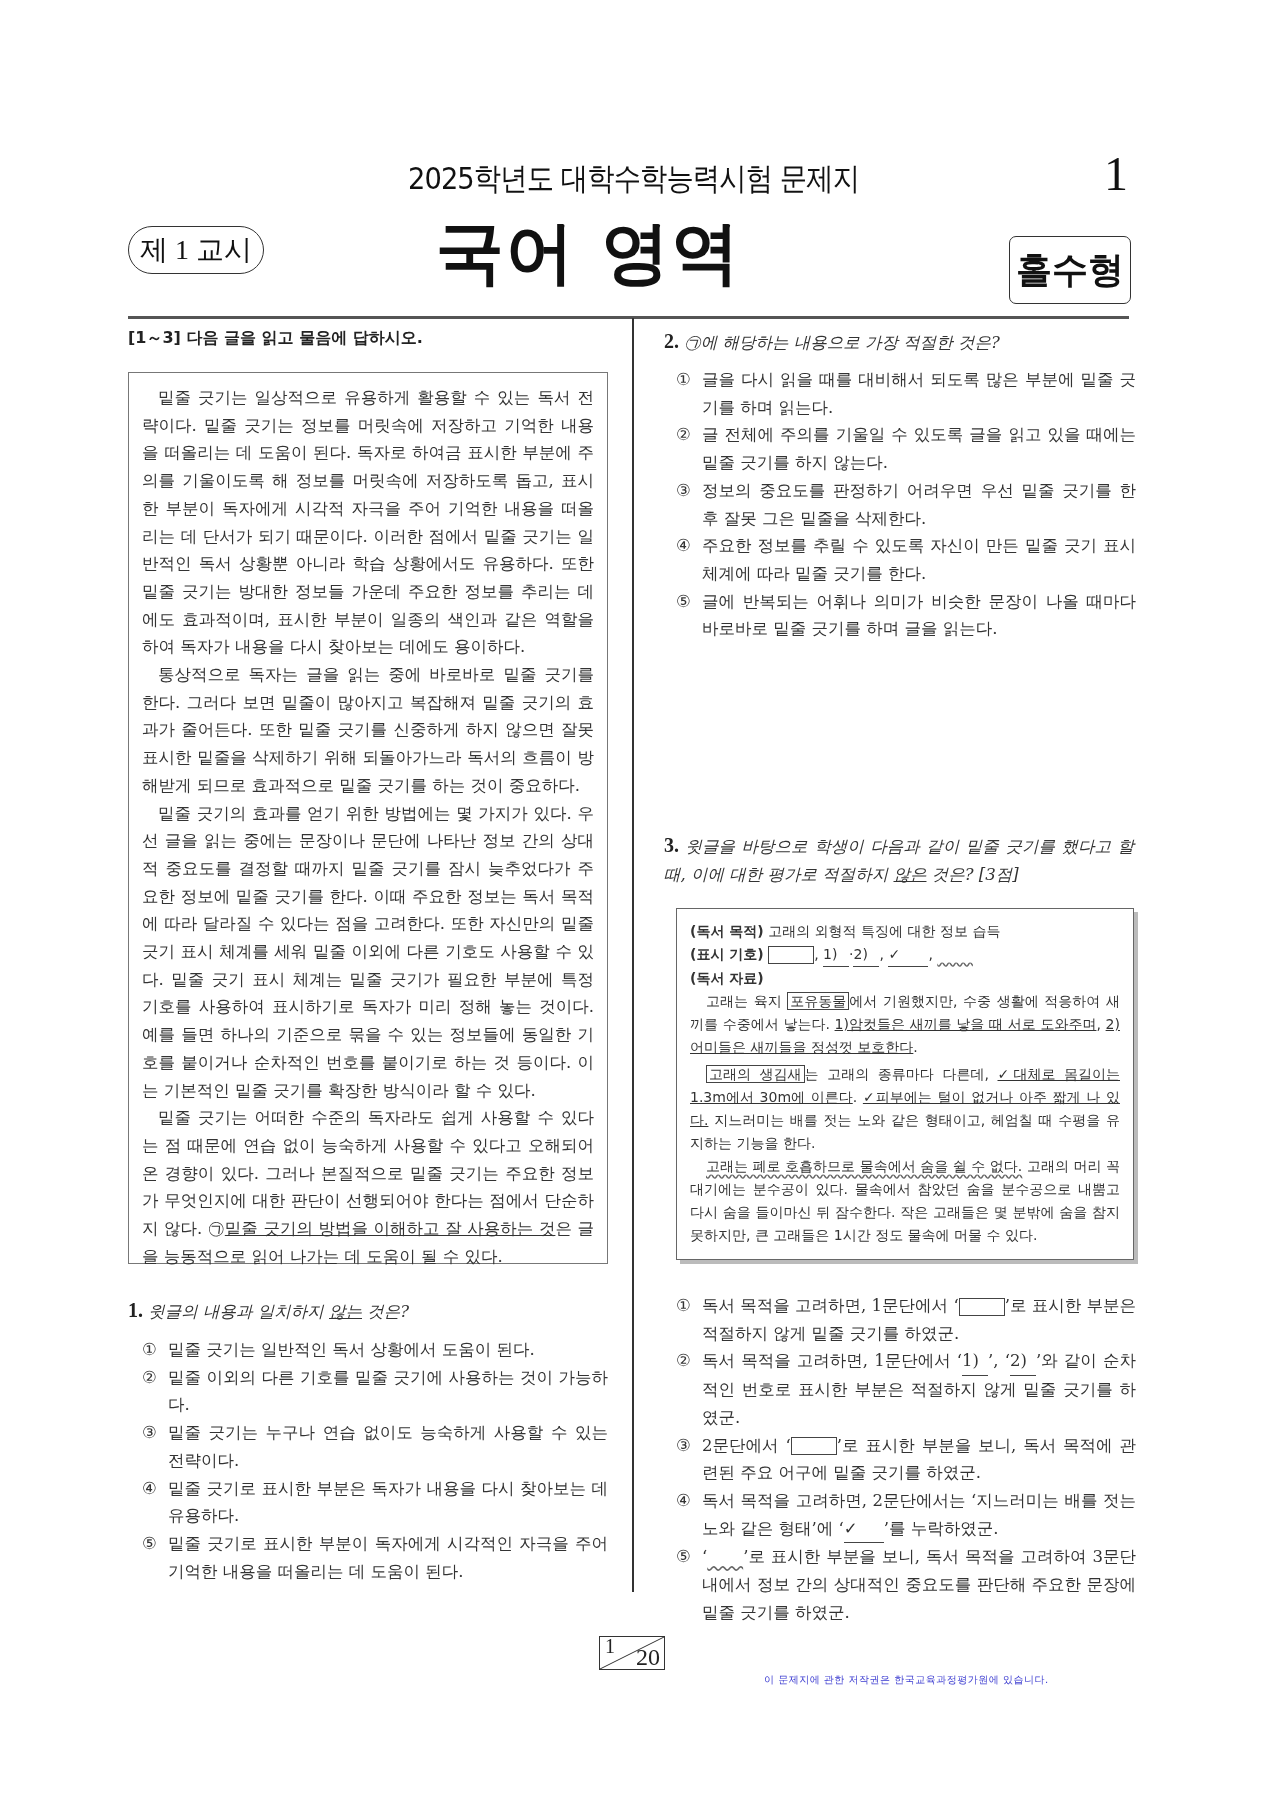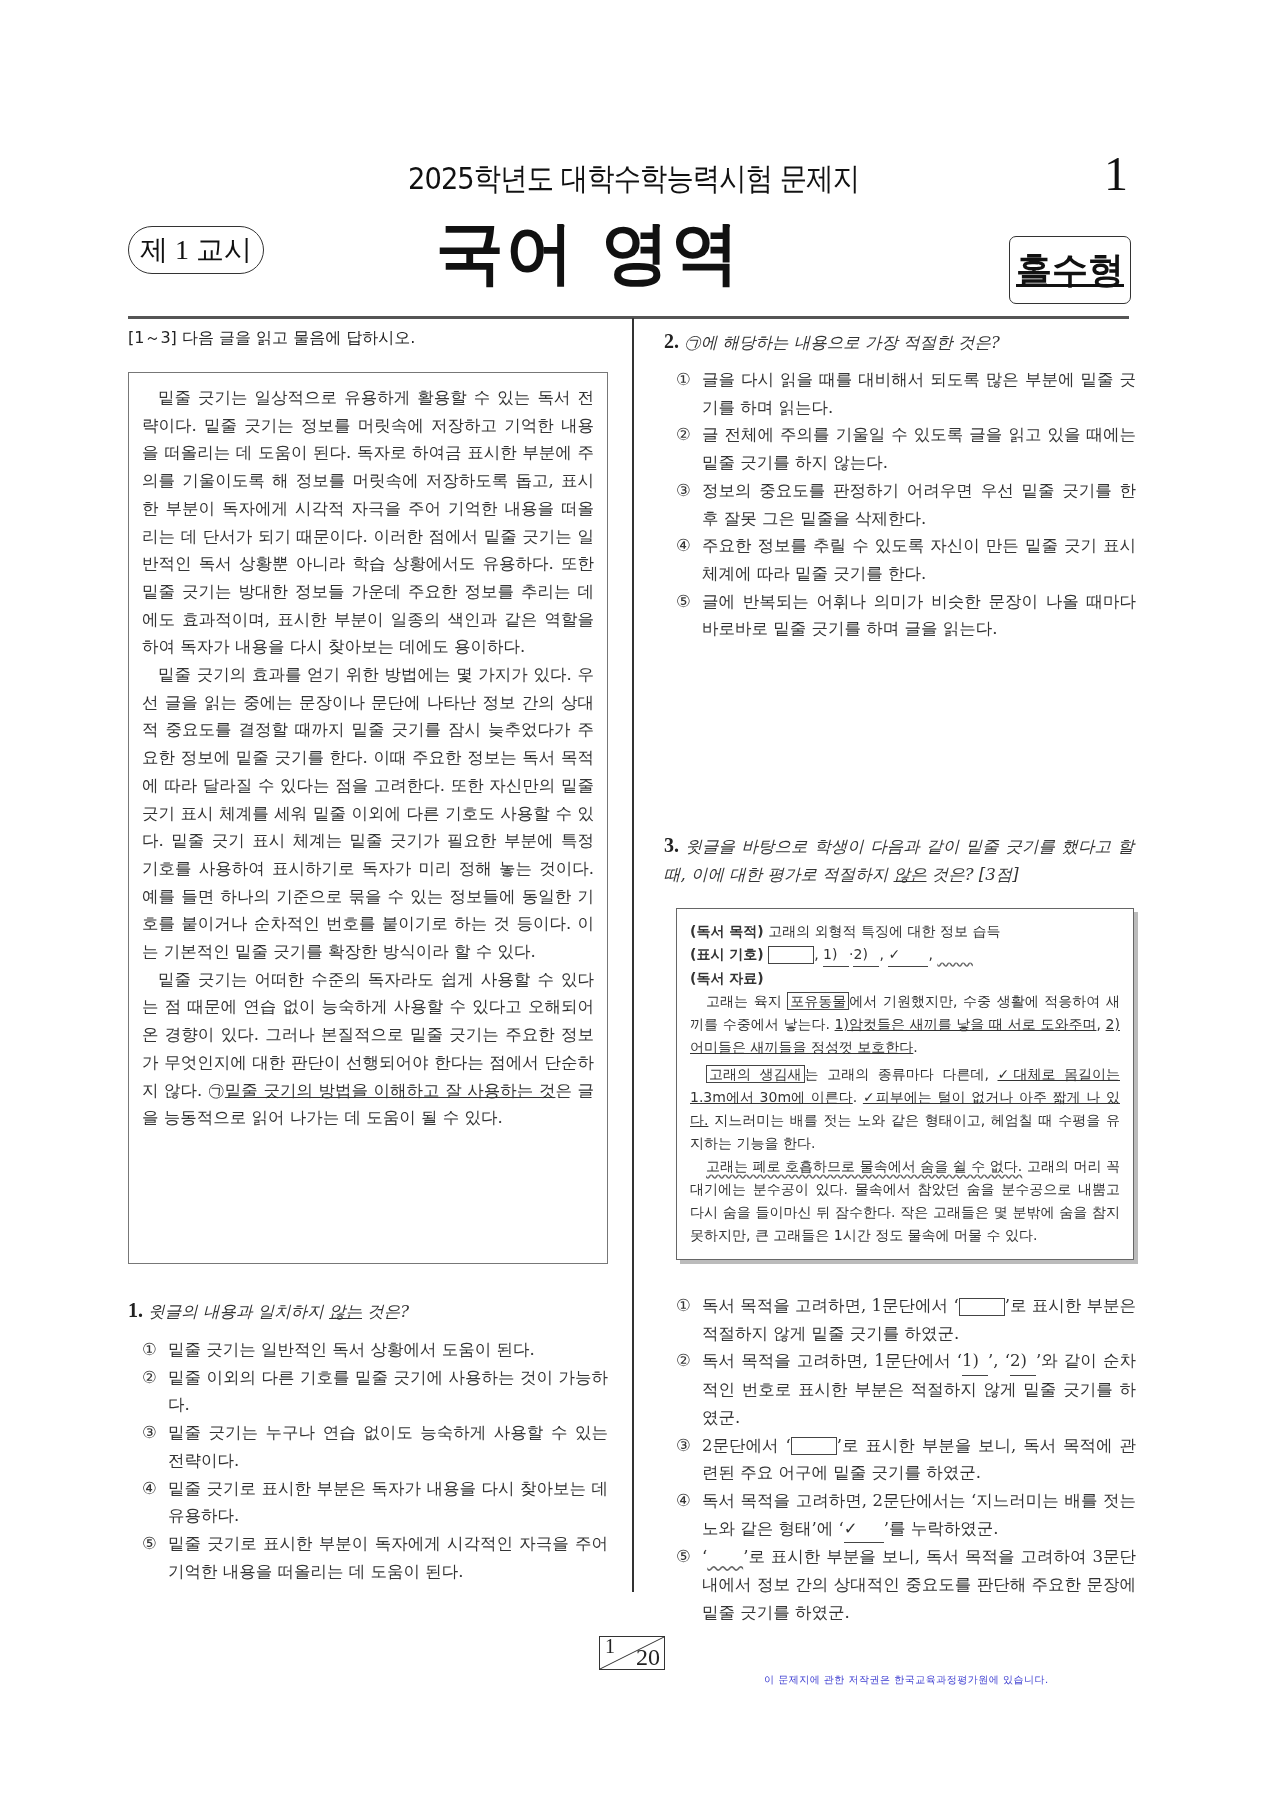--- a/index.html
+++ b/index.html
@@ -13,28 +13,28 @@
                 font-size: 31px; letter-spacing: -1px; transform: scaleX(0.88); color: #111; }
   .page-num { left: 1104px; top: 146px; font-family: "Liberation Serif", serif; font-size: 48px; color: #111; }
   .period-badge { left: 128px; top: 226px; width: 134px; height: 46px; border: 1.5px solid #333;
                   border-radius: 24px; text-align: center; line-height: 46px;
                   font-family: "Liberation Serif", serif; font-size: 28px; color: #111; }
   .subject-title { left: 0; width: 1177px; top: 208px; text-align: center;
                    font-family: "DejaVu Sans", "Liberation Sans", sans-serif; font-weight: bold;
                    font-size: 68px; color: #111; letter-spacing: 2px; }
   .type-badge { left: 1009px; top: 236px; width: 120px; height: 66px; border: 1.5px solid #333;
                 border-radius: 7px; text-align: center; line-height: 66px;
-                font-family: "DejaVu Sans", sans-serif; font-weight: bold; font-size: 36px; color: #111; text-decoration: underline; }
+                font-family: "DejaVu Sans", sans-serif; font-weight: bold; font-size: 36px; color: #111; }
   .top-rule { left: 128px; top: 316px; width: 1001px; height: 3px; background: #555; }
   .col-divider { left: 632px; top: 318px; width: 2px; height: 1274px; background: #333; }
 
   
   .txt { font-family: "DejaVu Serif", "Liberation Serif", serif; font-size: 16.5px; line-height: 27.7px;
          color: #333; text-align: justify; text-align-last: auto; }
-  .instr { left: 128px; top: 328px; font-family: "DejaVu Sans", sans-serif; font-weight: normal;
+  .instr { left: 128px; top: 328px; font-family: "DejaVu Sans", sans-serif; font-weight: bold;
            font-size: 16px; color: #222; }
 
   .passage-box { left: 128px; top: 372px; width: 478px; height: 890px; border: 1.5px solid #777; }
   .passage { left: 142px; top: 384px; width: 452px; }
   .passage p { margin: 0; text-indent: 16px; }
 
   .qnum { font-family: "Liberation Serif", serif; font-weight: bold; font-size: 20px; color: #222; }
   .q-stem { font-size: 16.5px; color: #333; font-style: italic; }
   .uline { text-decoration: underline; }
   .opt { display: flex; }
@@ -77,20 +77,21 @@
 <div class="abs period-badge">제 1 교시</div>
 <div class="abs subject-title">국어 영역</div>
 <div class="abs type-badge">홀수형</div>
 <div class="abs top-rule"></div>
 <div class="abs col-divider"></div>
 
 <div class="abs instr">[1～3] 다음 글을 읽고 물음에 답하시오.</div>
 <div class="abs passage-box"></div>
 <div class="abs passage txt">
   <p>밑줄 긋기는 일상적으로 유용하게 활용할 수 있는 독서 전략이다. 밑줄 긋기는 정보를 머릿속에 저장하고 기억한 내용을 떠올리는 데 도움이 된다. 독자로 하여금 표시한 부분에 주의를 기울이도록 해 정보를 머릿속에 저장하도록 돕고, 표시한 부분이 독자에게 시각적 자극을 주어 기억한 내용을 떠올리는 데 단서가 되기 때문이다. 이러한 점에서 밑줄 긋기는 일반적인 독서 상황뿐 아니라 학습 상황에서도 유용하다. 또한 밑줄 긋기는 방대한 정보들 가운데 주요한 정보를 추리는 데에도 효과적이며, 표시한 부분이 일종의 색인과 같은 역할을 하여 독자가 내용을 다시 찾아보는 데에도 용이하다.</p>
+  <p>통상적으로 독자는 글을 읽는 중에 바로바로 밑줄 긋기를 한다. 그러다 보면 밑줄이 많아지고 복잡해져 밑줄 긋기의 효과가 줄어든다. 또한 밑줄 긋기를 신중하게 하지 않으면 잘못 표시한 밑줄을 삭제하기 위해 되돌아가느라 독서의 흐름이 방해받게 되므로 효과적으로 밑줄 긋기를 하는 것이 중요하다.</p>
   <p>밑줄 긋기의 효과를 얻기 위한 방법에는 몇 가지가 있다. 우선 글을 읽는 중에는 문장이나 문단에 나타난 정보 간의 상대적 중요도를 결정할 때까지 밑줄 긋기를 잠시 늦추었다가 주요한 정보에 밑줄 긋기를 한다. 이때 주요한 정보는 독서 목적에 따라 달라질 수 있다는 점을 고려한다. 또한 자신만의 밑줄 긋기 표시 체계를 세워 밑줄 이외에 다른 기호도 사용할 수 있다. 밑줄 긋기 표시 체계는 밑줄 긋기가 필요한 부분에 특정 기호를 사용하여 표시하기로 독자가 미리 정해 놓는 것이다. 예를 들면 하나의 기준으로 묶을 수 있는 정보들에 동일한 기호를 붙이거나 순차적인 번호를 붙이기로 하는 것 등이다. 이는 기본적인 밑줄 긋기를 확장한 방식이라 할 수 있다.</p>
   <p><span>밑줄 긋기는 어떠한 수준의 독자라도 쉽게 사용할 수 있다는 점 때문에 연습 없이 능숙하게 사용할 수 있다고 오해되어 온 경향이 있다. 그러나 본질적으로 밑줄 긋기는 주요한 정보가 무엇인지에 대한 판단이 선행되어야 한다는 점에서 단순하지 않다. </span><span>㉠</span><span class="uline">밑줄 긋기의 방법을 이해하고 잘 사용하는 것</span><span>은 글을 능동적으로 읽어 나가는 데 도움이 될 수 있다.</span></p>
 </div>
 
 <div class="abs q1 txt">
   <span class="qnum">1.</span>
   <span class="q-stem"><span>윗글의 내용과 일치하지 </span><span class="uline">않는</span><span> 것은?</span></span>
 </div>
 <div class="abs q1-opts txt">
   <div class="opt">

